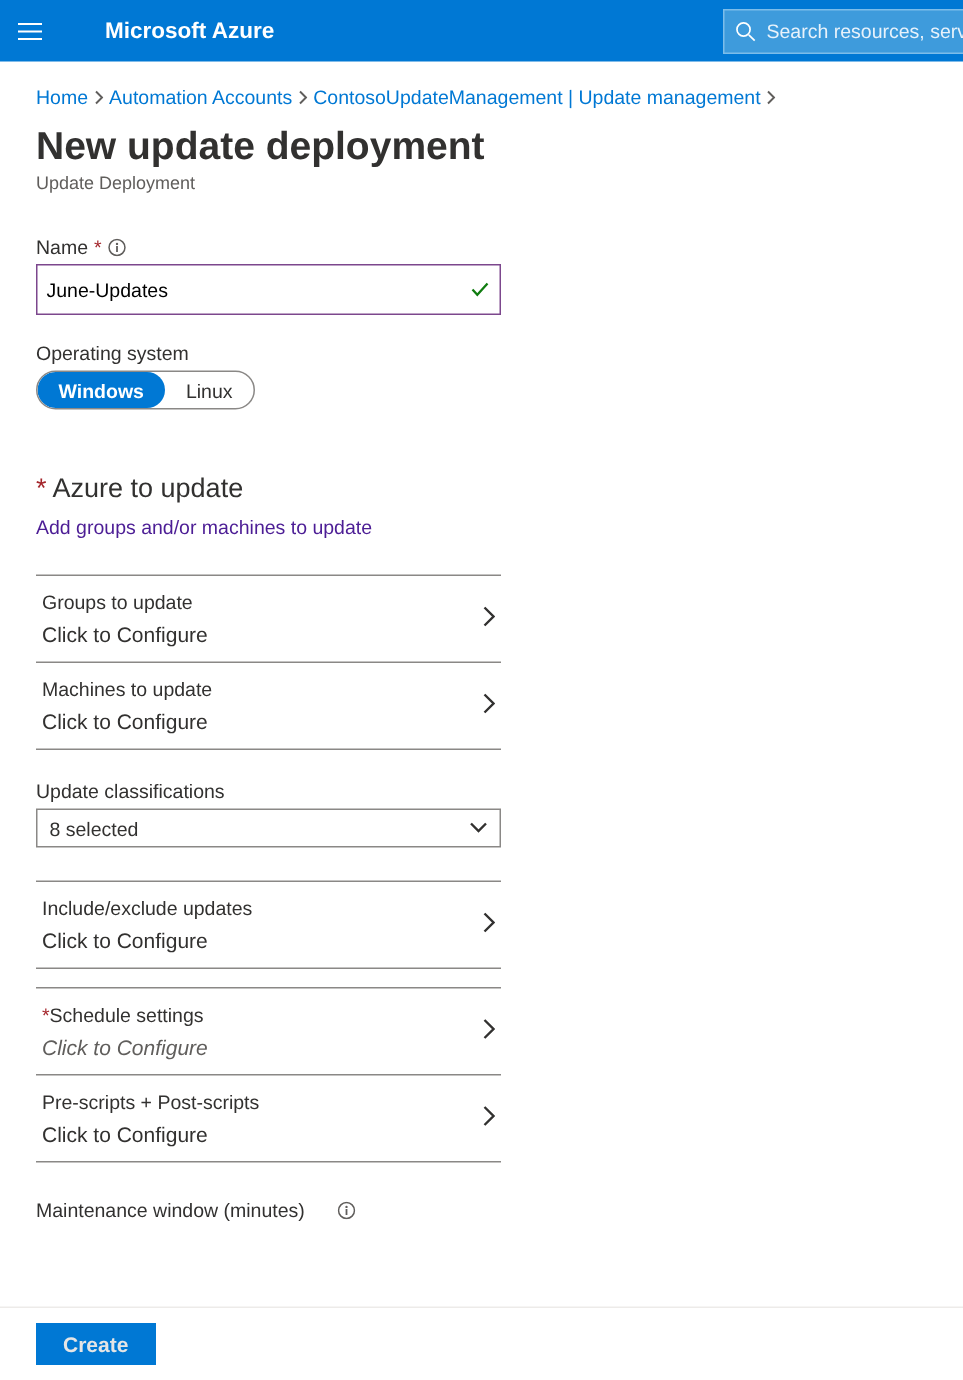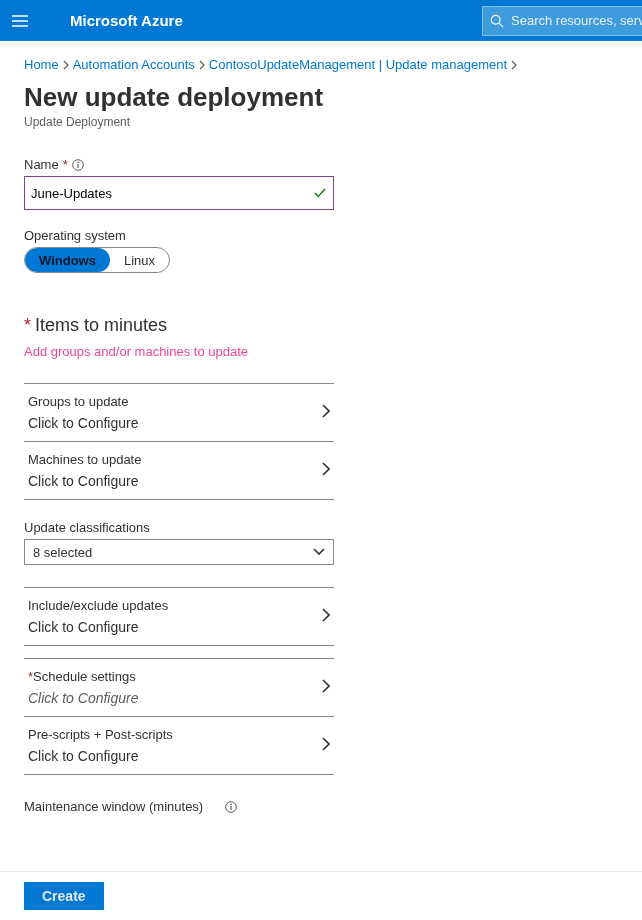--- a/index.html
+++ b/index.html
@@ -31,25 +31,25 @@
   .req { color: #a4262c; }
   .info-icon { display: inline-flex; color: #605e5c; }
 
   .text-input { margin-top: 4px; height: 24px; border: 1px solid #7c478d; display: flex; align-items: center; padding: 16px 6px; }
   .text-input input { border: none; outline: none; font-size: 13px; flex: 1; background: transparent; }
   .check { color: #107c10; }
 
   .os-label { margin-top: 18px; font-size: 13px; }
   .pill-toggle { margin-top: 4px; display: inline-flex; border: 1px solid #8a8886; border-radius: 14px; height: 26px; overflow: hidden; align-items: center; }
   .pill-opt { padding: 0 14px; font-size: 13px; height: 100%; display: flex; align-items: center; cursor: pointer; }
-  .pill-active { background: #0078d4; color: #0f172a; border-radius: 14px; font-weight: 600; }
+  .pill-active { background: #0078d4; color: #ffffff; border-radius: 14px; font-weight: 600; }
 
   h2.section-heading { font-size: 18px; font-weight: 400; margin-top: 42px; color: #323130; }
   h2.section-heading .req { margin-right: 4px; }
-  .section-sub { font-size: 13px; color: #ec4899; margin-top: 8px; }
+  .section-sub { font-size: 13px; color: #4c1d95; margin-top: 8px; }
 
   .hr { height: 1px; background: #8a8886; border: none; }
 
   .nav-row { padding: 10px 0 10px 4px; cursor: pointer; display: flex; flex-direction: column; position: relative; border-bottom: 1px solid #8a8886; }
   .nav-row-title { font-size: 13px; color: #323130; }
   .nav-row-sub { font-size: 14px; color: #323130; margin-top: 6px; }
   .nav-row .chev { position: absolute; right: 4px; top: 20px; }
   .nav-req { color: #a4262c; }
   .nav-italic { font-style: italic; color: #605e5c; }
 
@@ -132,21 +132,21 @@
 
     
     <div class="os-label field-label">Operating system</div>
     <div class="pill-toggle">
       <div class="pill-opt pill-active">Windows</div>
       <div class="pill-opt">Linux</div>
     </div>
 
     
     <h2 class="section-heading">
-      <span class="req">*</span><span>Items to minutes</span>
+      <span class="req">*</span><span>Azure to update</span>
     </h2>
     <div class="section-sub">Add groups and/or machines to update</div>
 
     <hr class="hr" style="margin-top:24px">
 
     <div class="nav-row">
       <span class="nav-row-title">Groups to update</span>
       <span class="nav-row-sub">Click to Configure</span>
       <span class="chev">
           <svg width="8" height="14" viewBox="0 0 8 14">

